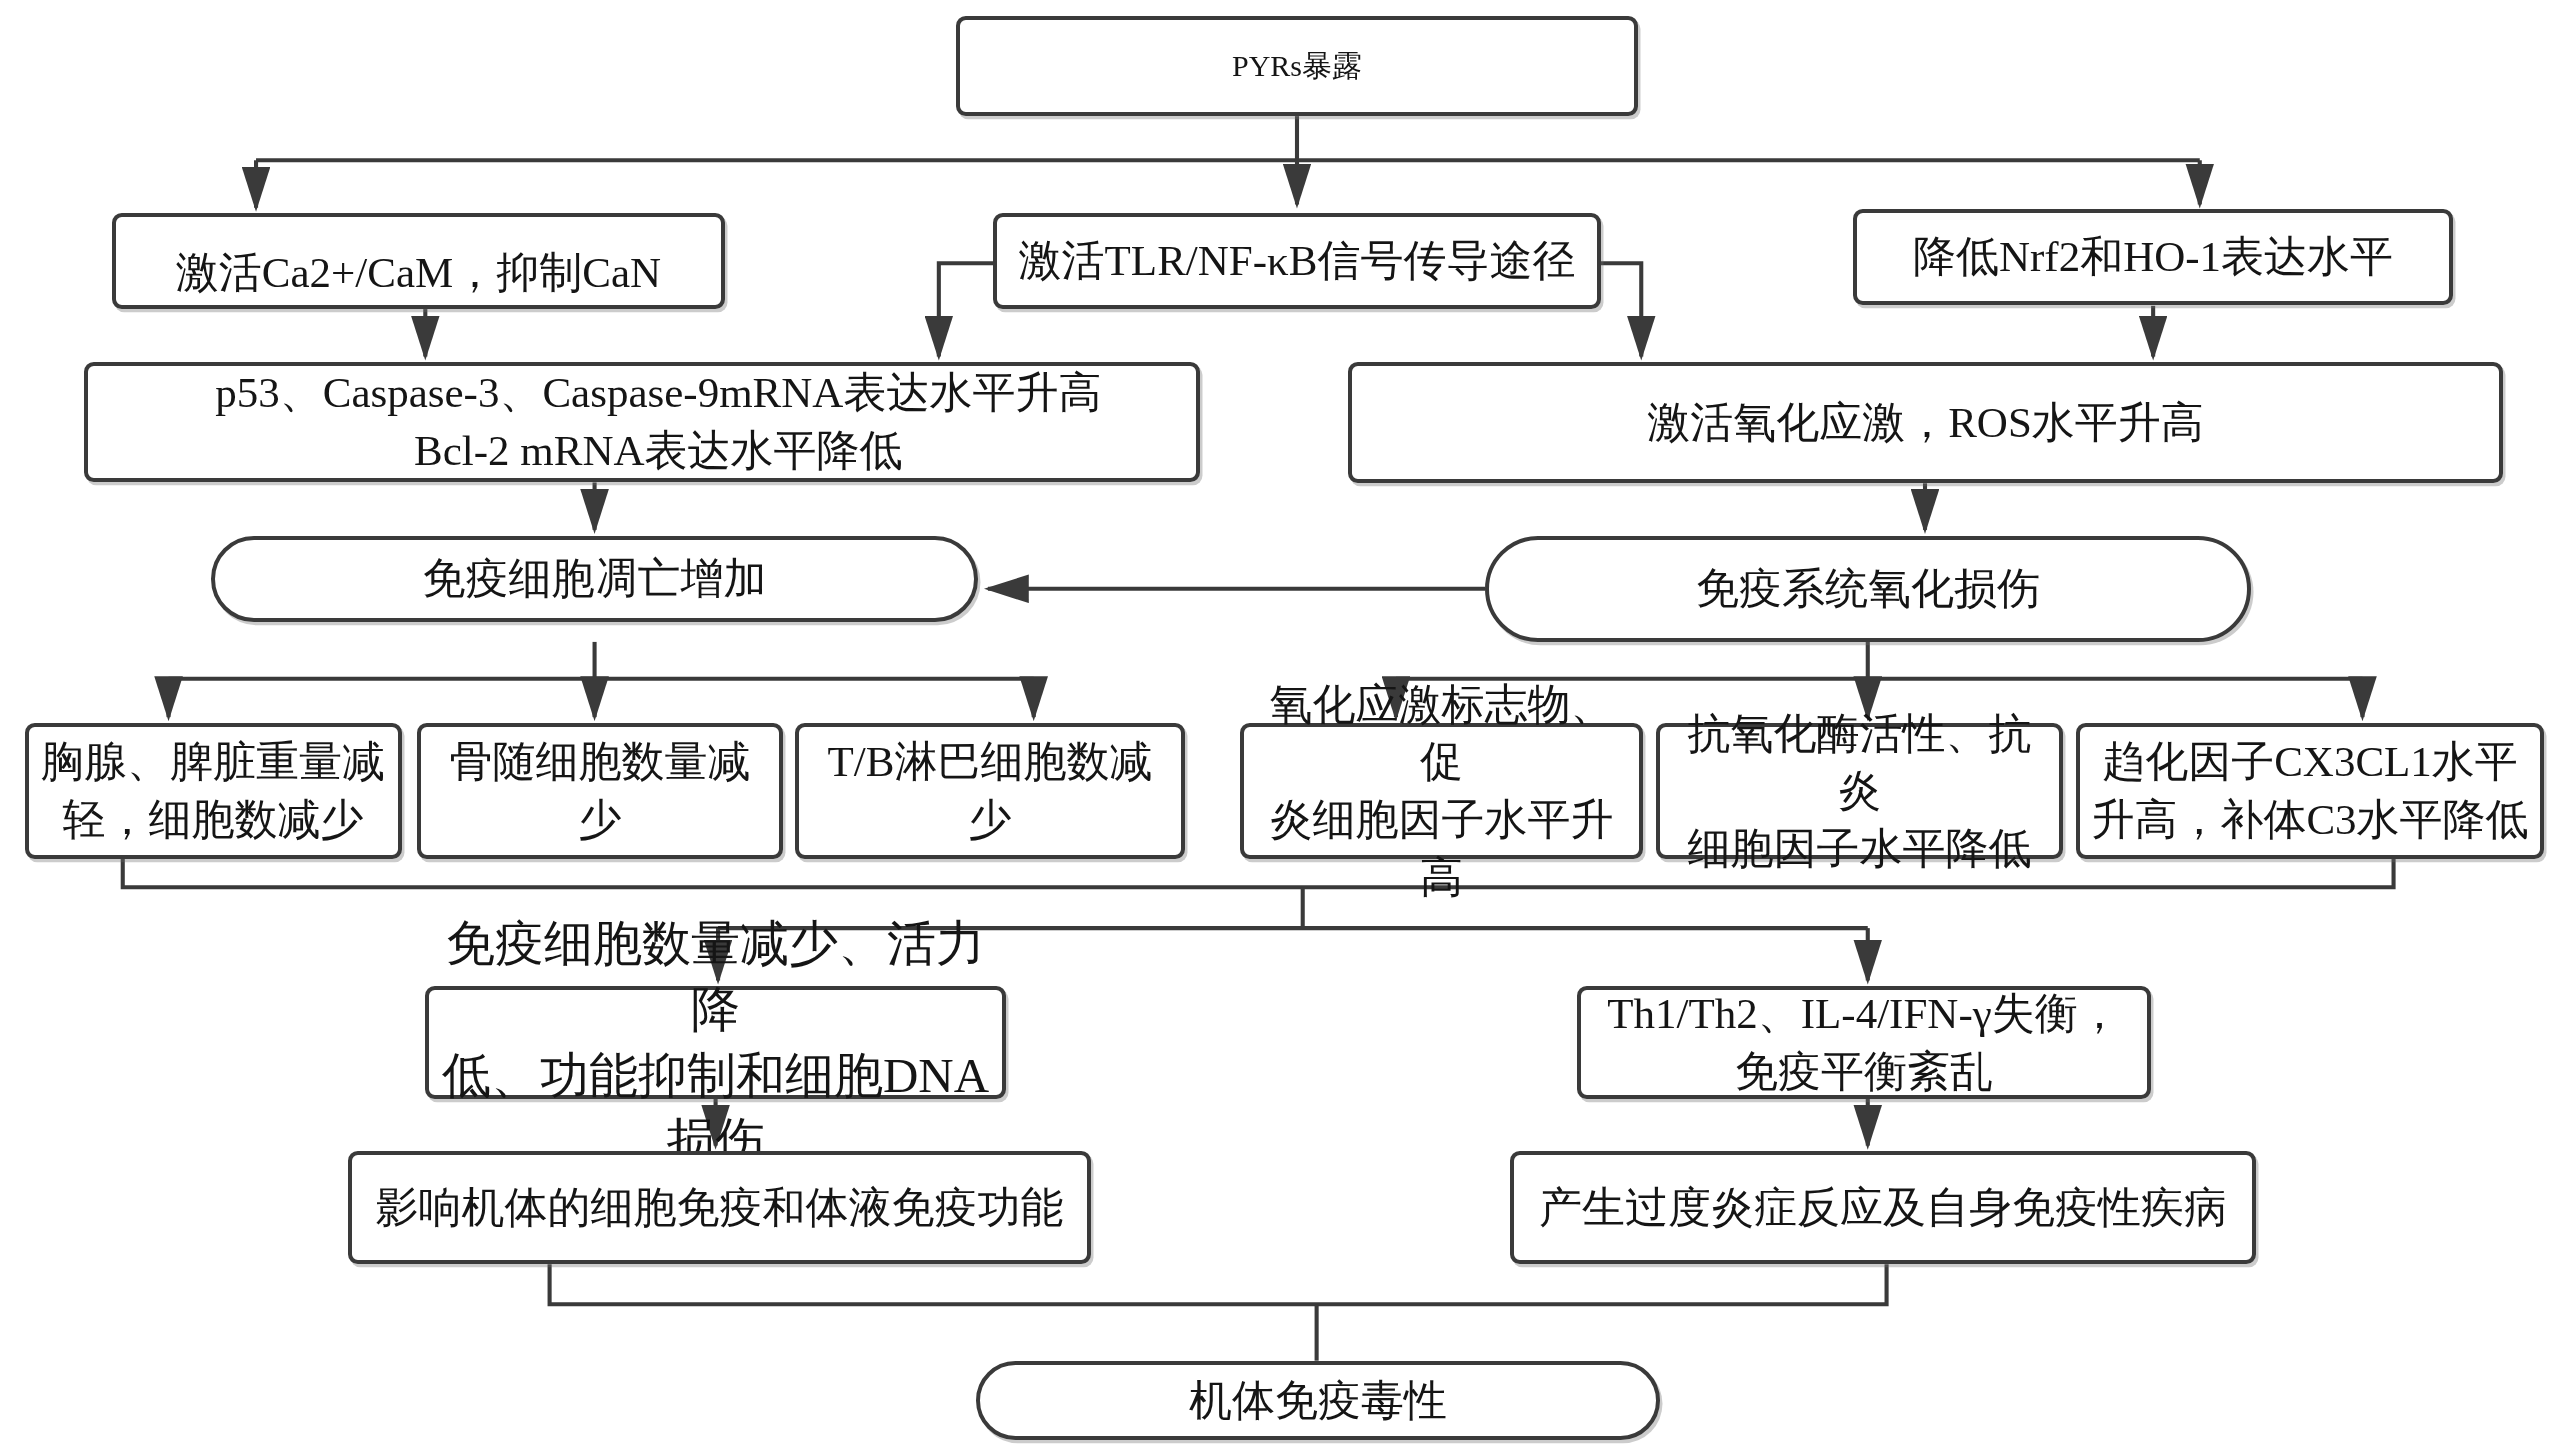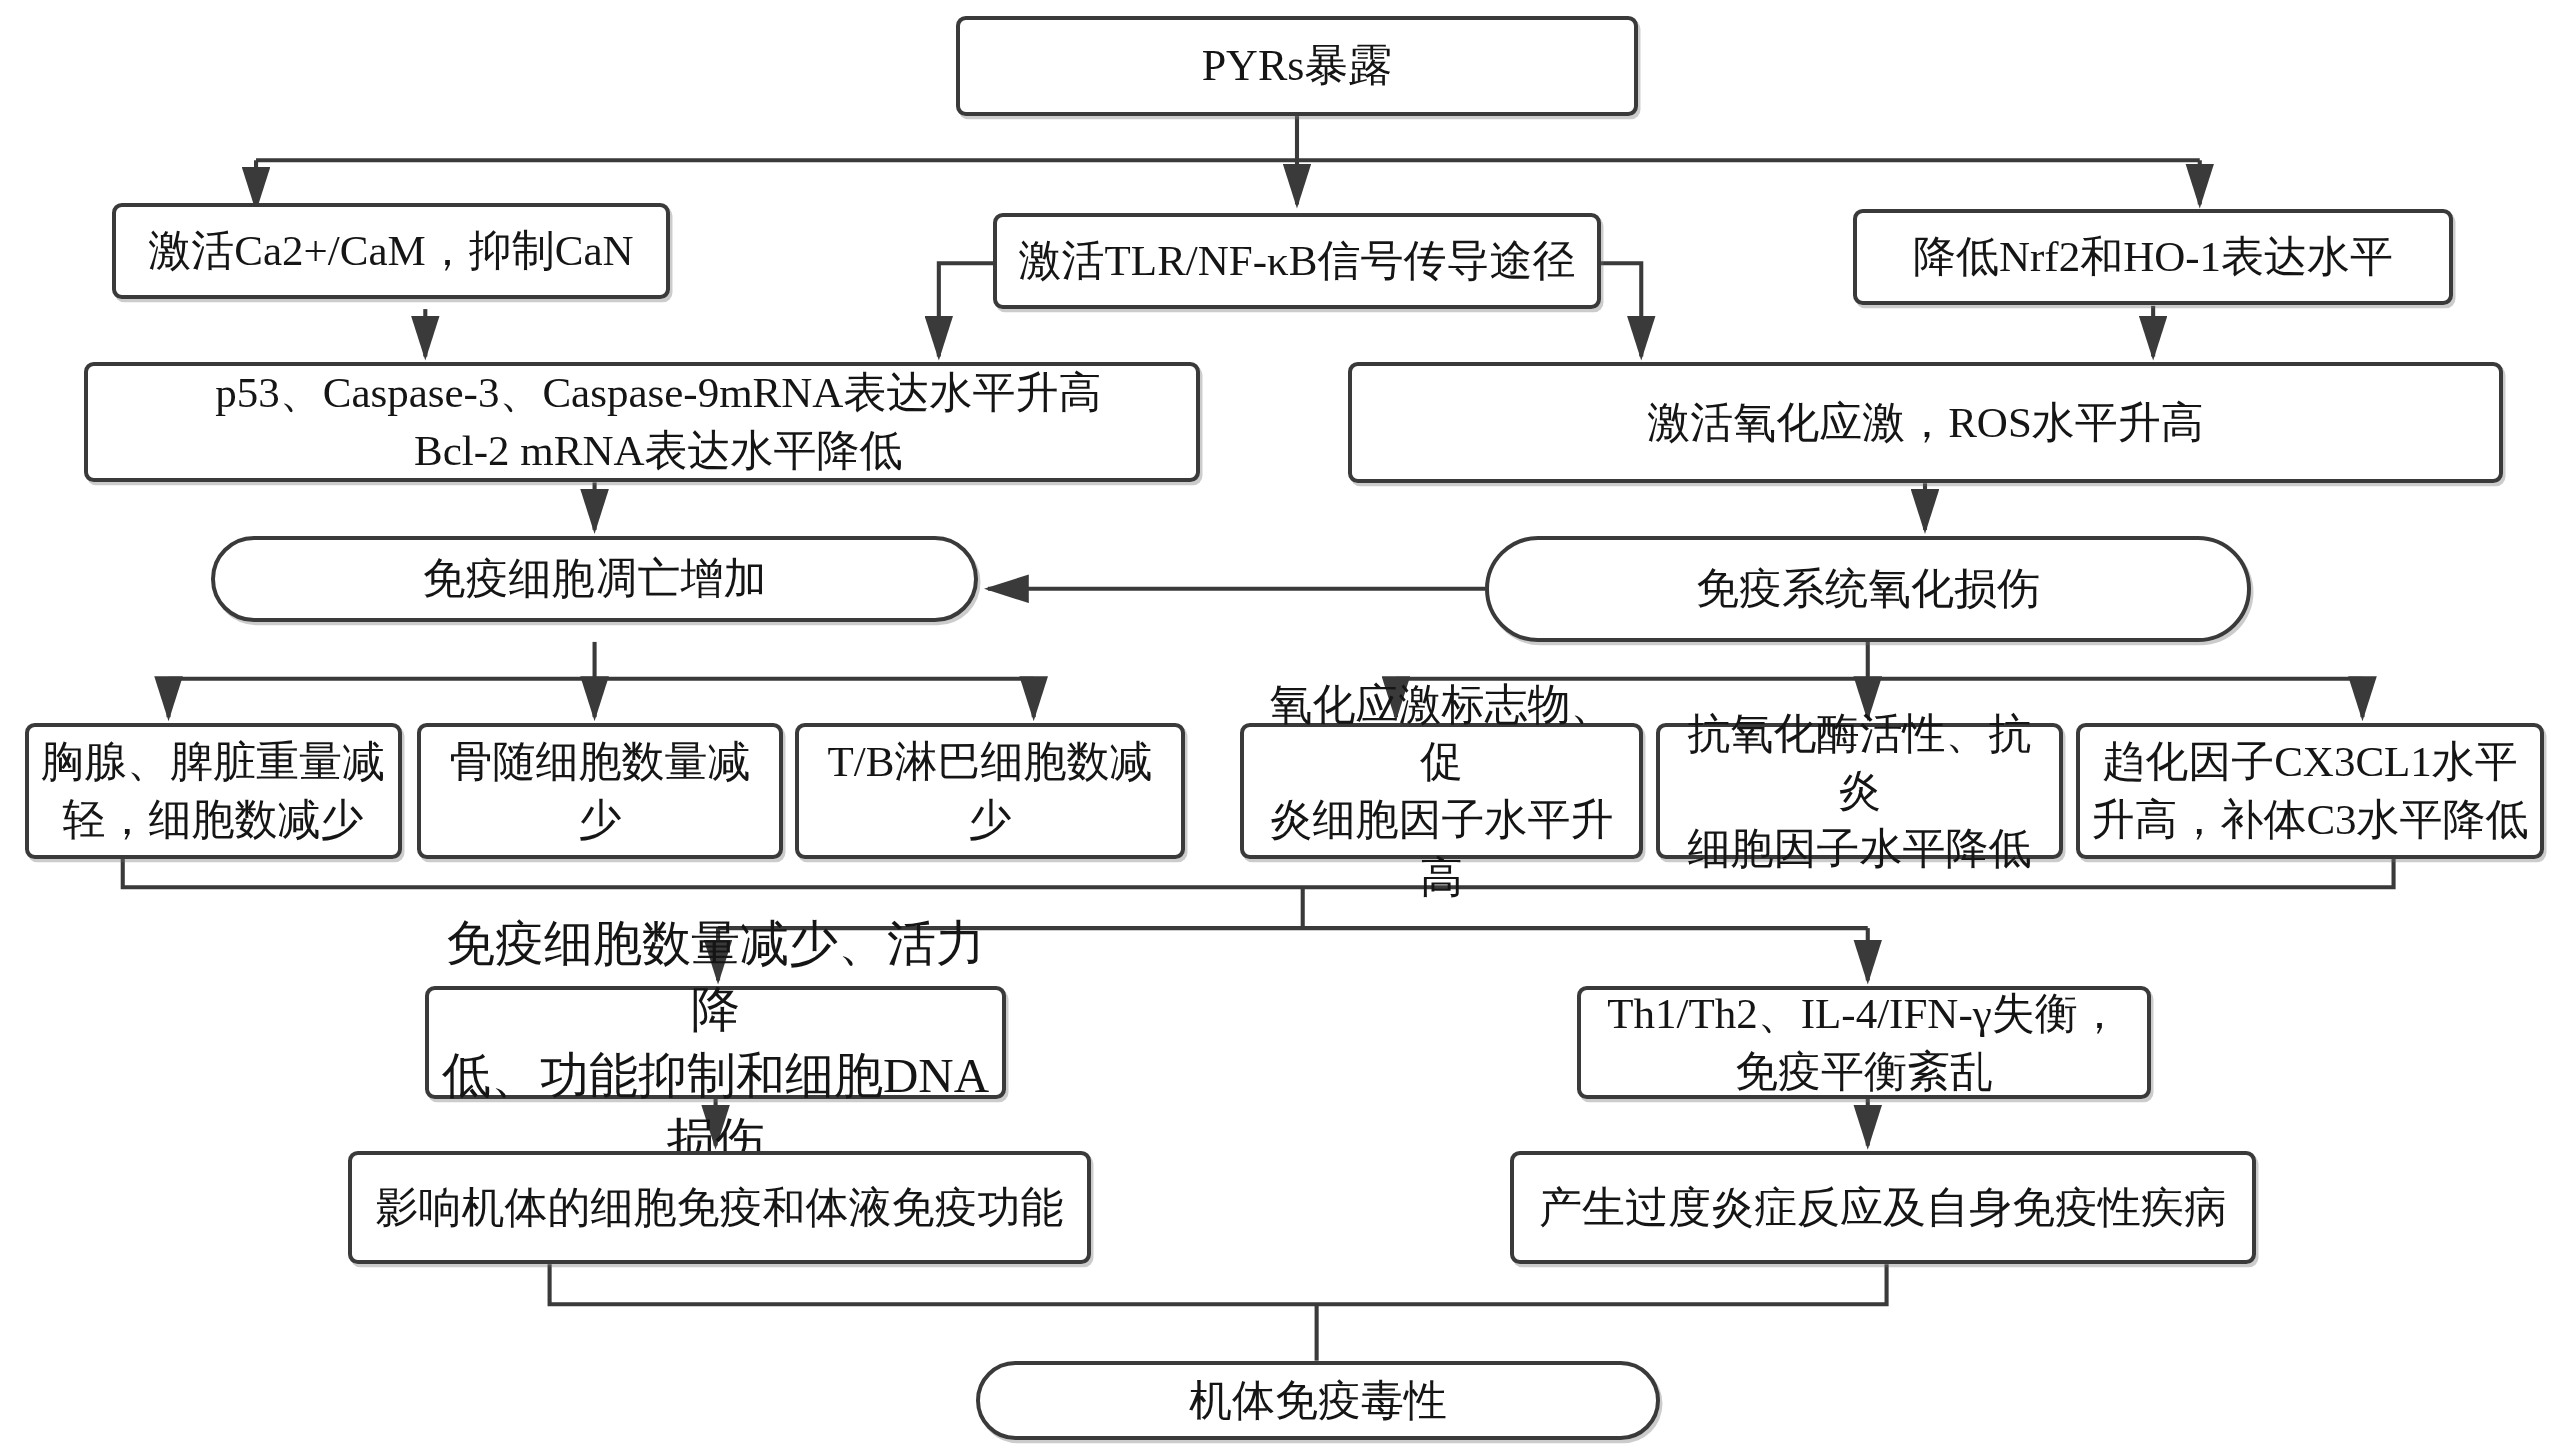--- a/index.html
+++ b/index.html
@@ -21,21 +21,21 @@
     justify-content: center;
     text-align: center;
     font-size: 43px;
     line-height: 1.34;
     white-space: pre-line;
     box-shadow: 2.5px 3.3px 0 rgba(110,110,110,0.35);
     padding: 3.3px 11.4px;
     z-index: 2;
   }
   .pill { border-radius: 817px; }
-  .fs56 { font-size: 44px; }
+  .fs56 { font-size: 30px; }
   .fs50 { font-size: 49px; }
   .lbl { display: block; width: 100%; }
 </style>
 </head>
 <body>
 
 <div id="canvas">
 
   <svg id="edges" width="2576" height="1449" viewBox="0 0 3150 1772">
     <defs>
@@ -81,21 +81,21 @@
 
       <path d="M672,1546 V1595 H2307 V1546"></path>
       <path d="M1610,1595 V1664"></path>
     </g>
   </svg>
 
   <div class="node fs56" style="left:956px; top:16.4px; width:682px; height:100px;">
     <span class="lbl">PYRs暴露</span>
   </div>
 
-  <div class="node" style="left:112px; top:203px; width:558px; height:96px;">
+  <div class="node" style="left:112px; top:213px; width:613px; height:96px;align-items:flex-end;">
     <span class="lbl">激活Ca2+/CaM，抑制CaN</span>
   </div>
 
   <div class="node" style="left:993px; top:213px; width:608px; height:96px;">
     <span class="lbl">激活TLR/NF-κB信号传导途径</span>
   </div>
 
   <div class="node" style="left:1853px; top:209px; width:600px; height:96px;">
     <span class="lbl">降低Nrf2和HO-1表达水平</span>
   </div>

